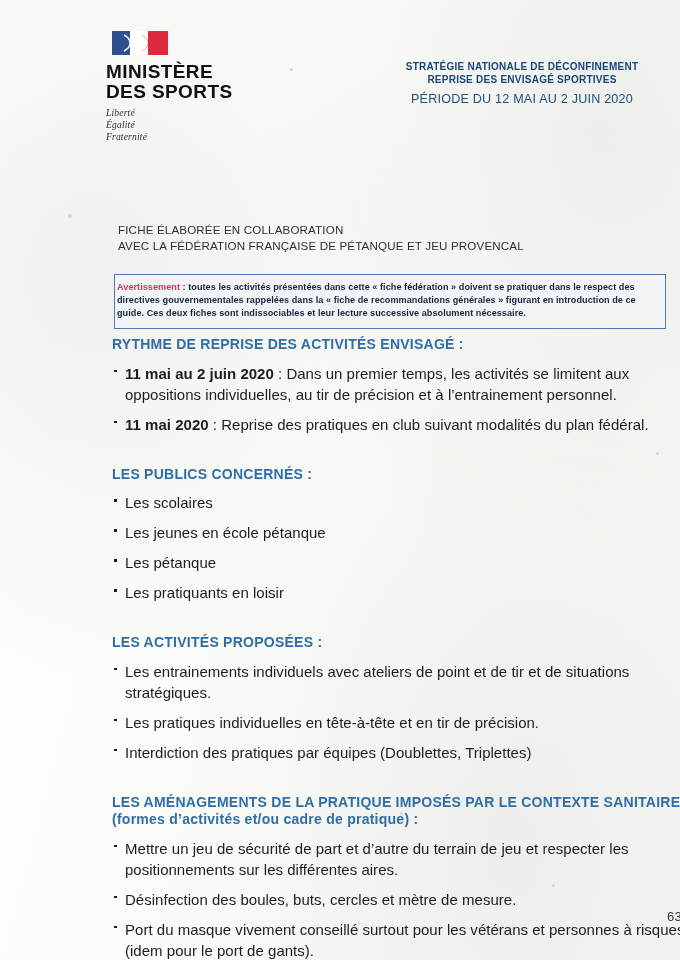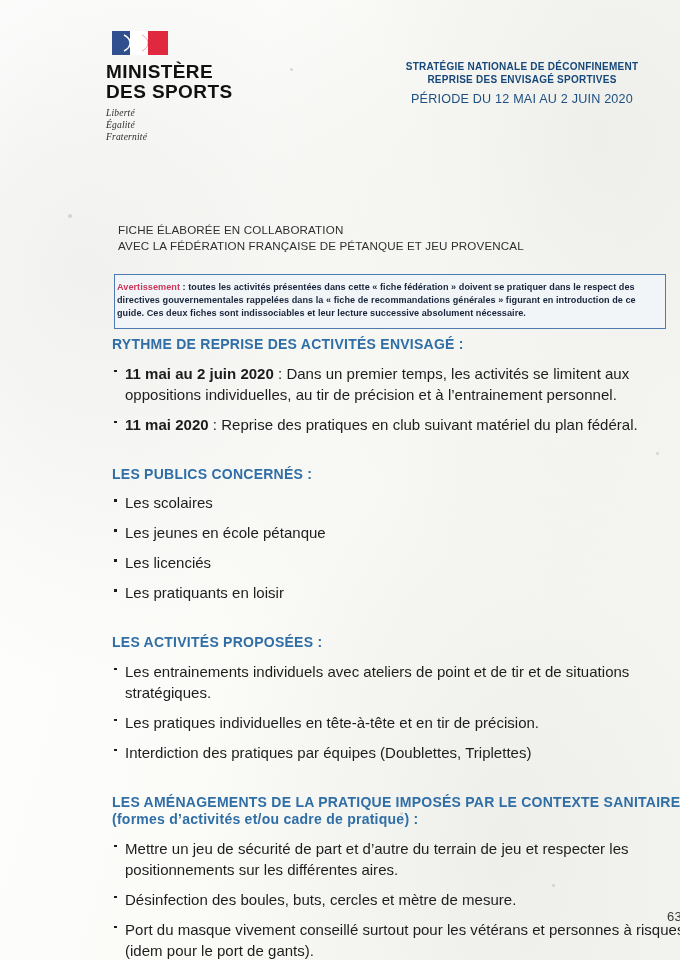--- a/index.html
+++ b/index.html
@@ -203,30 +203,30 @@
 
   <div class="warning">
     <p><span class="warn-label">Avertissement</span><span> : toutes les activités présentées dans cette « fiche fédération » doivent se pratiquer dans le respect des directives gouvernementales rappelées dans la « fiche de recommandations générales » figurant en introduction de ce guide. Ces deux fiches sont indissociables et leur lecture successive absolument nécessaire.</span></p>
   </div>
 
   <div class="content" id="sections-root">
       <div class="section">
         <div class="sec-head"><span>RYTHME DE REPRISE DES ACTIVITÉS ENVISAGÉ :</span></div>
         <ul class="bullets">
           <li><b>11 mai au 2 juin 2020</b><span> : Dans un premier temps, les activités se limitent aux oppositions individuelles, au tir de précision et à l’entrainement personnel.</span></li>
-          <li><b>11 mai 2020</b><span> : Reprise des pratiques en club suivant matériel du plan fédéral.</span></li>
+          <li><b>11 mai 2020</b><span> : Reprise des pratiques en club suivant modalités du plan fédéral.</span></li>
         </ul>
         <div class="sec-spacer"></div>
       </div>
       <div class="section">
         <div class="sec-head"><span>LES PUBLICS CONCERNÉS :</span></div>
         <ul class="bullets">
           <li><span>Les scolaires</span></li>
           <li><span>Les jeunes en école pétanque</span></li>
-          <li><span>Les licenciés</span></li>
+          <li><span>Les pétanque</span></li>
           <li><span>Les pratiquants en loisir</span></li>
         </ul>
         <div class="sec-spacer"></div>
       </div>
       <div class="section">
         <div class="sec-head"><span>LES ACTIVITÉS PROPOSÉES :</span></div>
         <ul class="bullets">
           <li><span>Les entrainements individuels avec ateliers de point et de tir et de situations stratégiques.</span></li>
           <li><span>Les pratiques individuelles en tête-à-tête et en tir de précision.</span></li>
           <li><span>Interdiction des pratiques par équipes (Doublettes, Triplettes)</span></li>

